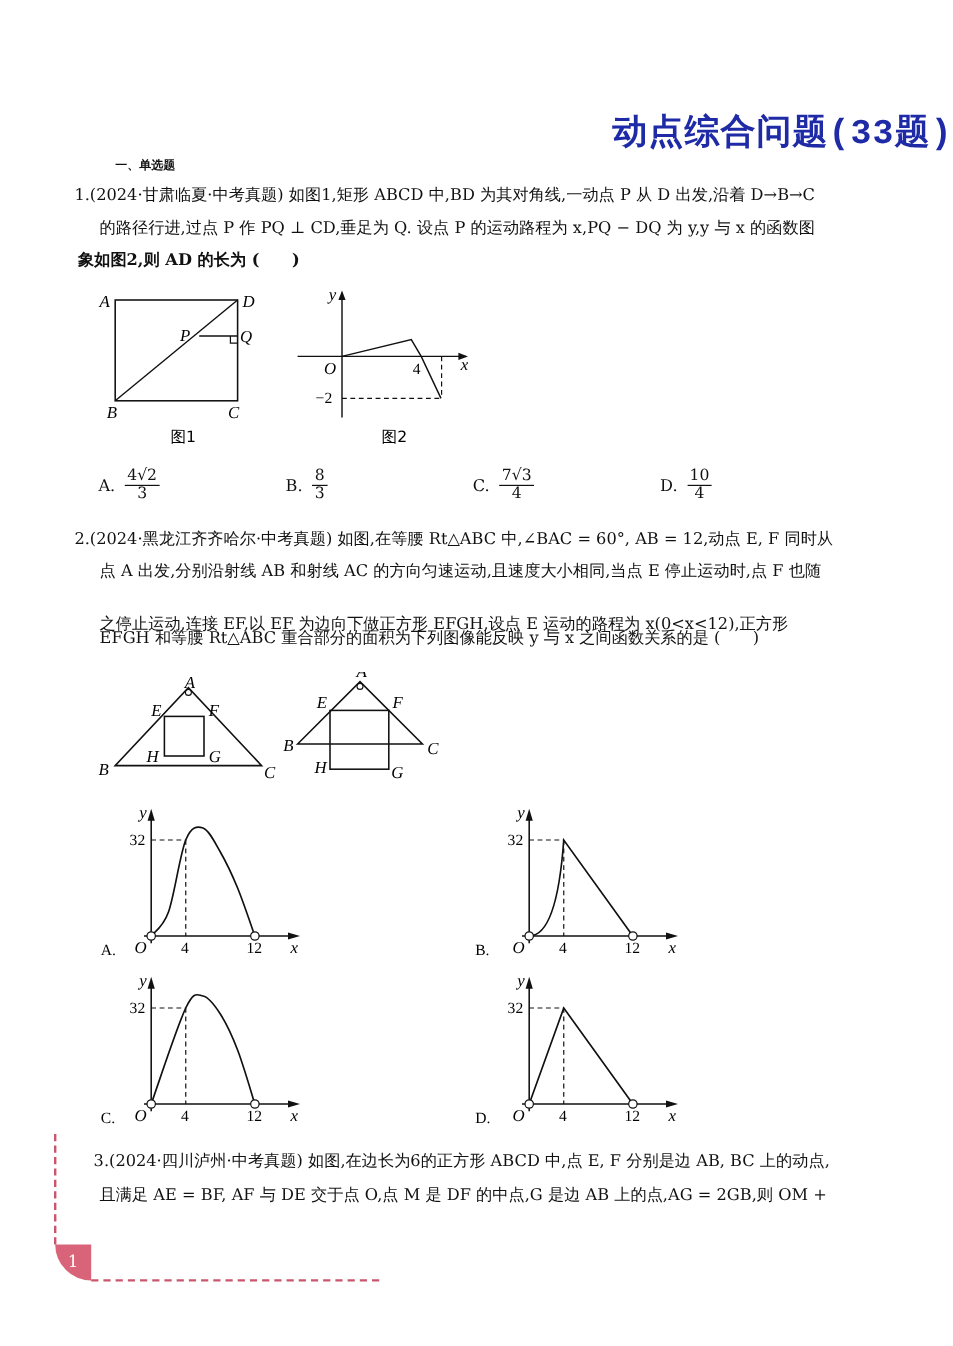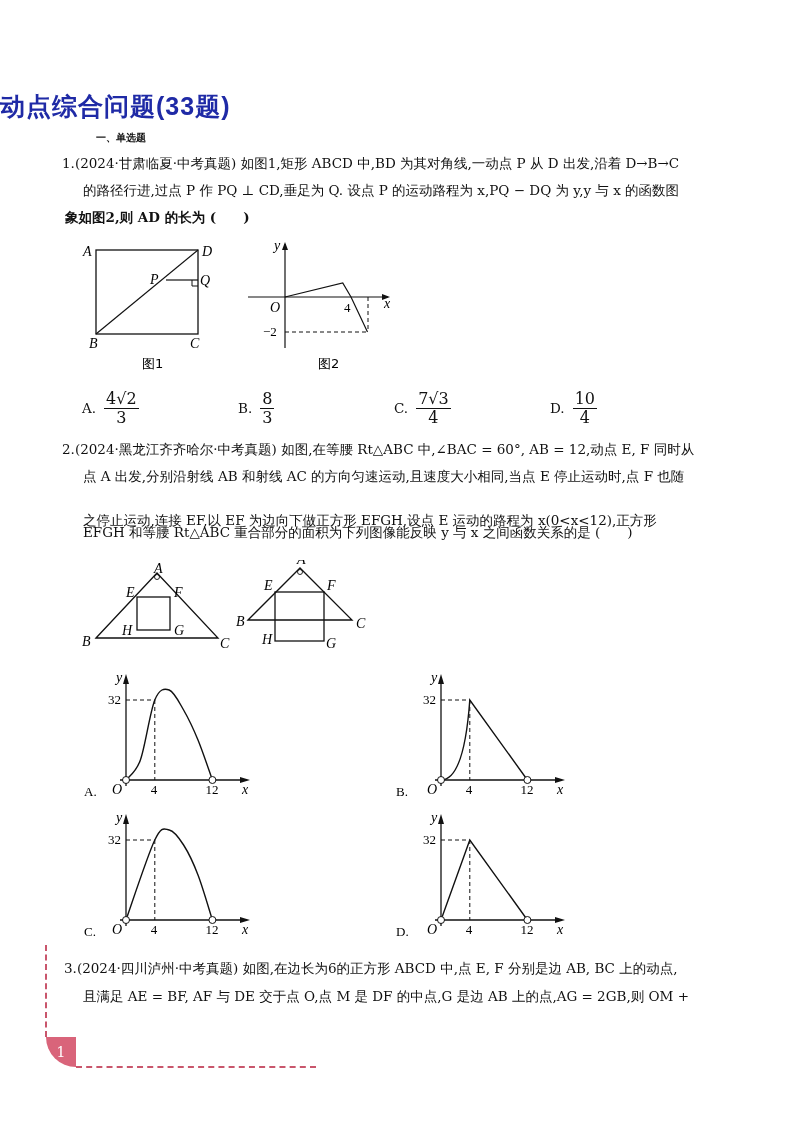--- a/index.html
+++ b/index.html
@@ -1,24 +1,24 @@
 <!DOCTYPE html>
 <html><head>
 <meta charset="utf-8">
 <style>
   html, body { margin: 0; padding: 0; background: #ffffff; }
   body { width: 794px; height: 1122px; position: relative; overflow: hidden;
          font-family: "DejaVu Serif", "Liberation Serif", serif; color: #111; }
   .abs { position: absolute; }
-  .title { left: 0; width: 794px; top: 90px; text-align: left; font-size: 25px;
-           font-weight: bold; color: #1f2aa6; font-family: Liberation Sans, sans-serif; letter-spacing: 1px; }
+  .title { left: 0; width: 794px; top: 90px; text-align: right; font-size: 29px;
+           font-weight: bold; color: #1f2aa6; font-family: Liberation Mono, monospace; letter-spacing: 1px; }
   .section { left: 62px; top: 131px; font-size: 10px; font-weight: bold; font-family: "DejaVu Sans", sans-serif; margin-left: 34px; }
   .line { font-size: 13.5px; white-space: nowrap; line-height: 1; }
   .opt { font-size: 13.5px; display: flex; align-items: center; }
-  .frac { display: inline-flex; flex-direction: column; align-items: center; margin-left: 8px; font-size: 16px; line-height: 1.1; }
+  .frac { display: inline-flex; flex-direction: column; align-items: center; margin-left: 8px; font-size: 13px; line-height: 1.1; }
   .frac .num { border-bottom: 1px solid #111; padding: 0 2px; }
   svg text { font-family: "Liberation Serif", serif; }
   .lbl-it { font-style: italic; font-size: 14px; }
   .lbl { font-size: 13px; }
   .cap { font-size: 13px; font-family: "DejaVu Sans", sans-serif; }
   .page-badge { left: 46px; top: 1037px; width: 30px; height: 30px; background: #d9647a;
                 border-top-left-radius: 0; border-bottom-left-radius: 30px; color: #fff;
                 font-size: 14px; display: flex; align-items: center; justify-content: center; }
   .vdash { left: 45px; top: 945px; width: 0; height: 92px; border-left: 2px dashed #c9566c; }
   .hdash { left: 76px; top: 1066px; width: 240px; height: 0; border-top: 2px dashed #c9566c; }
@@ -199,21 +199,21 @@
     <circle cx="48" cy="110" r="3.5" fill="#fff" stroke="#111" stroke-width="1"></circle>
     <circle cx="134.4" cy="110" r="3.5" fill="#fff" stroke="#111" stroke-width="1"></circle>
     <text x="38" y="12" class="lbl-it">y</text>
     <text x="164" y="124" class="lbl-it">x</text>
     <text x="34" y="124" class="lbl-it">O</text>
     <text x="72.8" y="124" class="lbl">4</text>
     <text x="127.4" y="124" class="lbl">12</text>
     <text x="30" y="34" class="lbl">32</text>
   </svg>
 
-<div class="abs line" style="left:64px; top:962px;text-align:right;">
+<div class="abs line" style="left:78px; top:962px;text-align:right;">
   <span>3.</span><span>(2024·四川泸州·中考真题)</span>
   <span>如图,在边长为6的正方形 ABCD 中,点 E, F 分别是边 AB, BC 上的动点,</span>
 </div>
 <div class="abs line" style="left:83px; top:990px;">且满足 AE = BF, AF 与 DE 交于点 O,点 M 是 DF 的中点,G 是边 AB 上的点,AG = 2GB,则 OM +</div>
 
 <div class="abs vdash"></div>
 <div class="abs page-badge">1</div>
 <div class="abs hdash"></div>
 
 </body></html>

